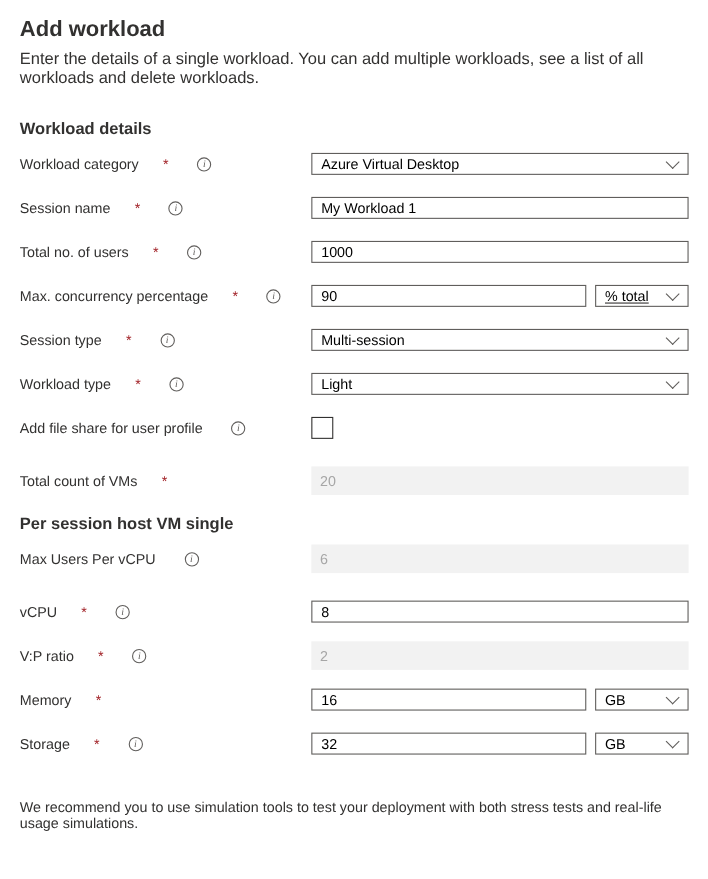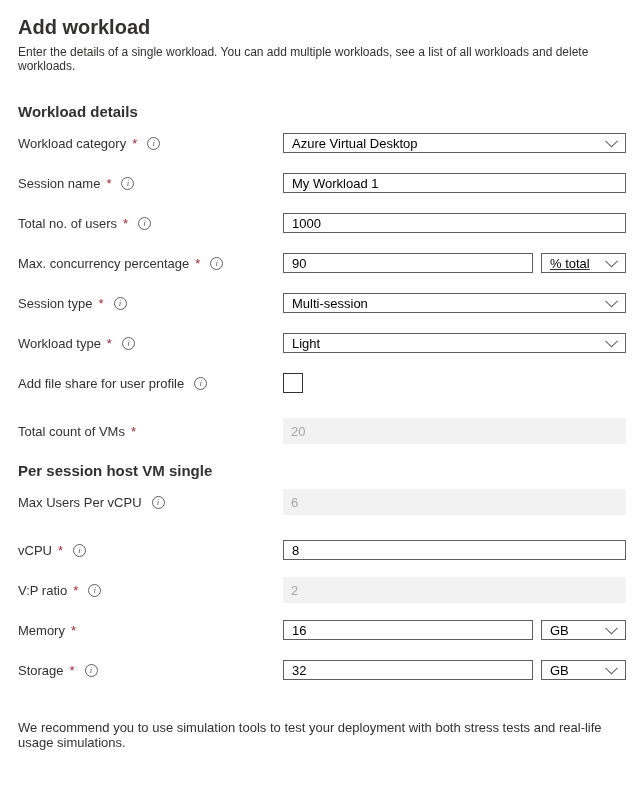--- a/index.html
+++ b/index.html
@@ -12,21 +12,21 @@
     background: #fff;
     width: 644px;
   }
   h2.title {
     font-size: 20px;
     font-weight: 600;
     margin: 0 0 6px 0;
     color: #323130;
   }
   .subtitle {
-    font-size: 12px;
+    font-size: 15px;
     color: #323130;
     margin: 0 0 30px 0;
   }
   .section-header {
     font-weight: 600;
     font-size: 15px;
     margin: 18px 0 10px 0;
     color: #323130;
   }
   .gap { height: 8px; }
@@ -35,21 +35,21 @@
     align-items: center;
     min-height: 26px;
     margin-bottom: 14px;
   }
   .label-col {
     width: 265px;
     display: flex;
     align-items: center;
     font-size: 13px;
     color: #323130;
-    gap: 4px;
+    gap: 20px;
   }
   .req { color: #a4262c; margin-left: 2px; }
   .info-icon {
     width: 13px; height: 13px;
     border: 1px solid #605e5c;
     border-radius: 50%;
     display: inline-flex;
     align-items: center;
     justify-content: center;
     font-size: 9px;

